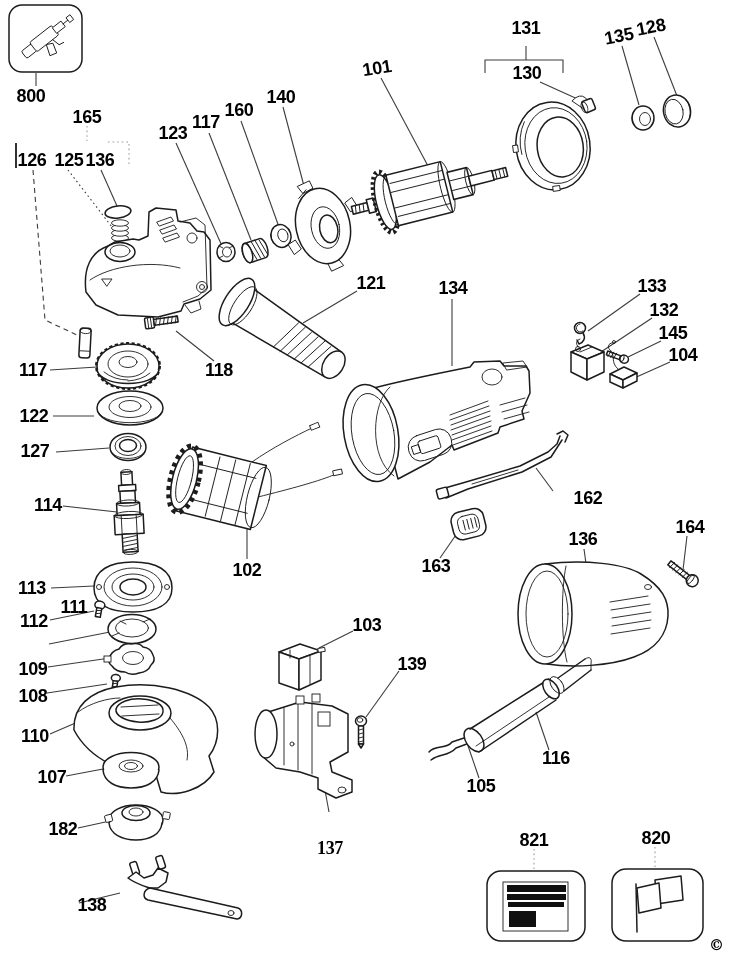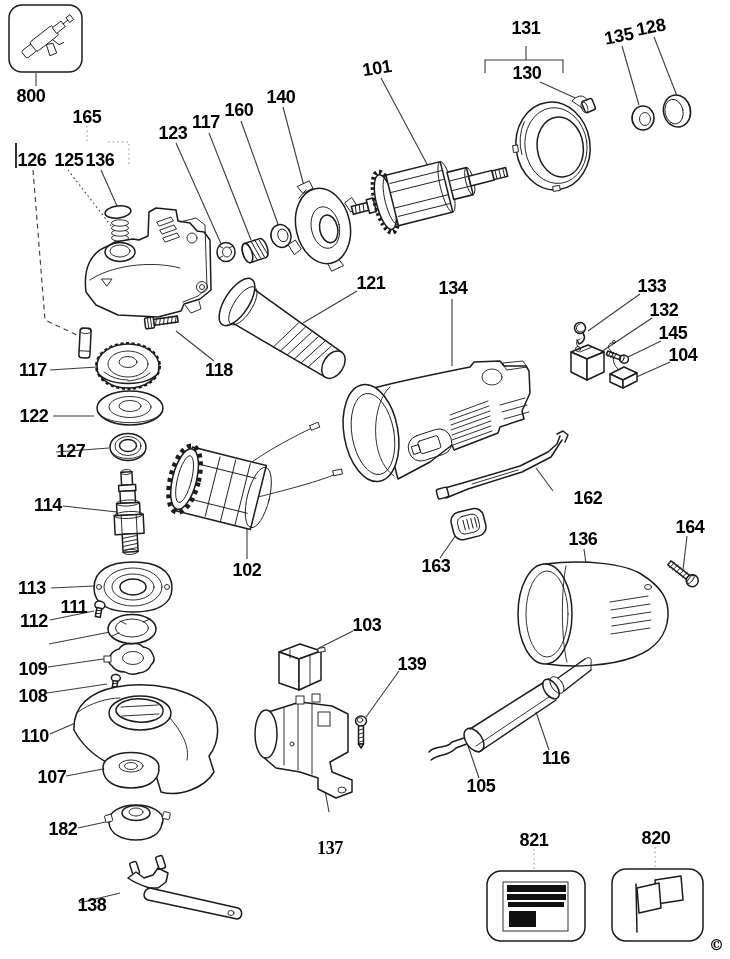--- a/index.html
+++ b/index.html
@@ -519,21 +519,21 @@
       <div class="part-label" style="left: 651px; top: 27px; transform: translate(-50%, -50%) rotate(-11deg);">128</div>
       <div class="part-label" style="left: 371px; top: 283px;">121</div>
       <div class="part-label" style="left: 219px; top: 370px;">118</div>
       <div class="part-label" style="left: 453px; top: 288px;">134</div>
       <div class="part-label" style="left: 652px; top: 286px;">133</div>
       <div class="part-label" style="left: 664px; top: 310px;">132</div>
       <div class="part-label" style="left: 673px; top: 333px;">145</div>
       <div class="part-label" style="left: 683px; top: 355px;">104</div>
       <div class="part-label" style="left: 33px; top: 370px;">117</div>
       <div class="part-label" style="left: 34px; top: 416px;">122</div>
-      <div class="part-label" style="left: 35px; top: 451px; margin-left: 36px;">127</div>
+      <div class="part-label" style="left: 35px; top: 451px;">127</div>
       <div class="part-label" style="left: 48px; top: 505px;">114</div>
       <div class="part-label" style="left: 247px; top: 570px;">102</div>
       <div class="part-label" style="left: 559px; top: 498px; margin-left: 29px;">162</div>
       <div class="part-label" style="left: 436px; top: 566px;">163</div>
       <div class="part-label" style="left: 583px; top: 539px;">136</div>
       <div class="part-label" style="left: 690px; top: 527px;">164</div>
       <div class="part-label" style="left: 32px; top: 588px;">113</div>
       <div class="part-label" style="left: 34px; top: 621px;">112</div>
       <div class="part-label" style="left: 34px; top: 607px; margin-left: 40px;">111</div>
       <div class="part-label" style="left: 33px; top: 669px;">109</div>

